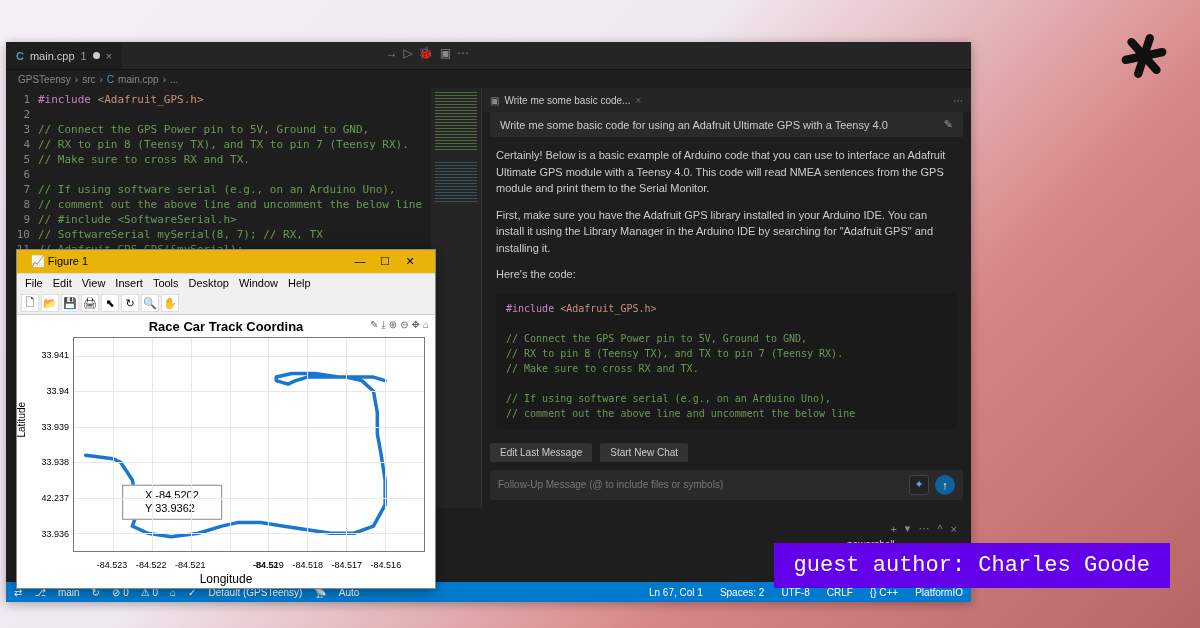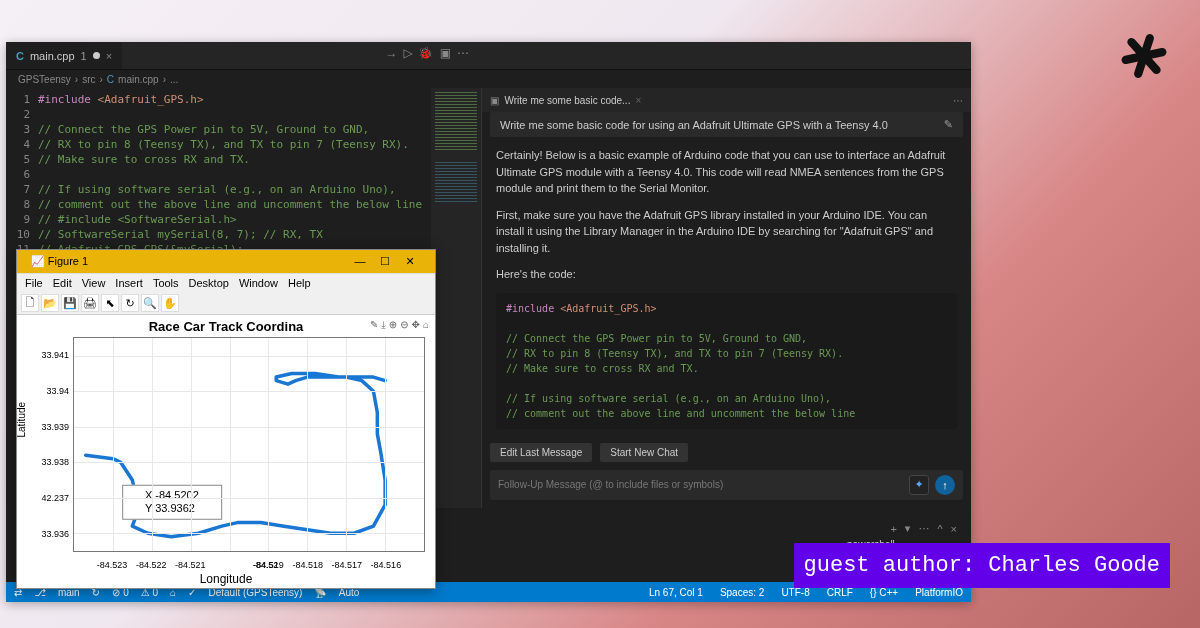--- a/index.html
+++ b/index.html
@@ -94,21 +94,21 @@
   .ylabel { position: absolute; left: 4px; top: 50%; transform: rotate(-90deg) translateX(20px); font-size: 10px; transform-origin: left; }
   .xlabel { position: absolute; bottom: 2px; left: 50%; transform: translateX(-50%); font-size: 12px; }
   .ytick { position: absolute; left: 22px; font-size: 9px; text-align: right; width: 30px; }
   .xtick { position: absolute; bottom: 18px; font-size: 9px; transform: translateX(-50%); }
   .grid-h { position: absolute; left: 0; right: 0; border-top: 1px solid #e8e8e8; }
   .grid-v { position: absolute; top: 0; bottom: 0; border-left: 1px solid #e8e8e8; }
   .data-tip { position: absolute; background: #fff; border: 1px solid #888; font-size: 11px; padding: 3px 22px; line-height: 1.2; }
   .track { stroke: #1976d2; stroke-width: 3.5; fill: none; stroke-linejoin: round; stroke-linecap: round; }
 
   .logo { position: absolute; top: 30px; right: 30px; width: 52px; height: 52px; }
-  .author-badge { position: absolute; bottom: 40px; right: 30px; background: #6200ea; color: #fff; padding: 10px 10px; font-family: "Courier New", monospace; font-size: 22px; font-weight: 500; }
+  .author-badge { position: absolute; bottom: 40px; right: 30px; background: #6200ea; color: #fff; padding: 10px 20px; font-family: "Courier New", monospace; font-size: 22px; font-weight: 500; }
 </style>
 </head>
 <body>
 
 <div class="logo">
   <svg viewBox="0 0 100 100">
       <g fill="#111">
     <rect x="42" y="6" width="16" height="88" rx="8" transform="rotate(18 50 50)"></rect>
     <rect x="42" y="6" width="16" height="88" rx="8" transform="rotate(78 50 50)"></rect>
     <rect x="42" y="6" width="16" height="88" rx="8" transform="rotate(138 50 50)"></rect>

